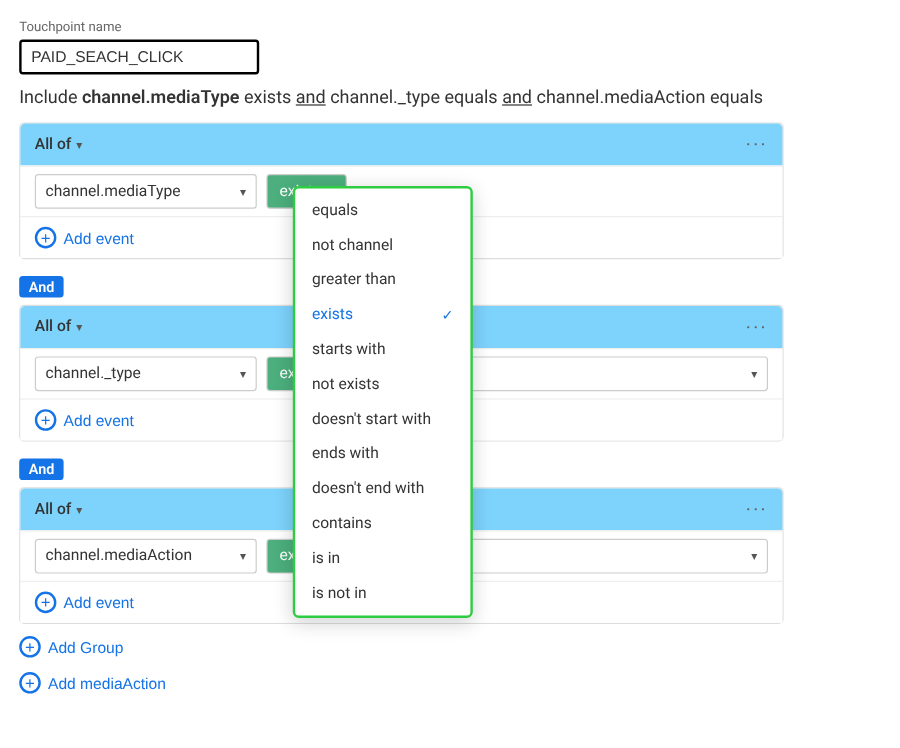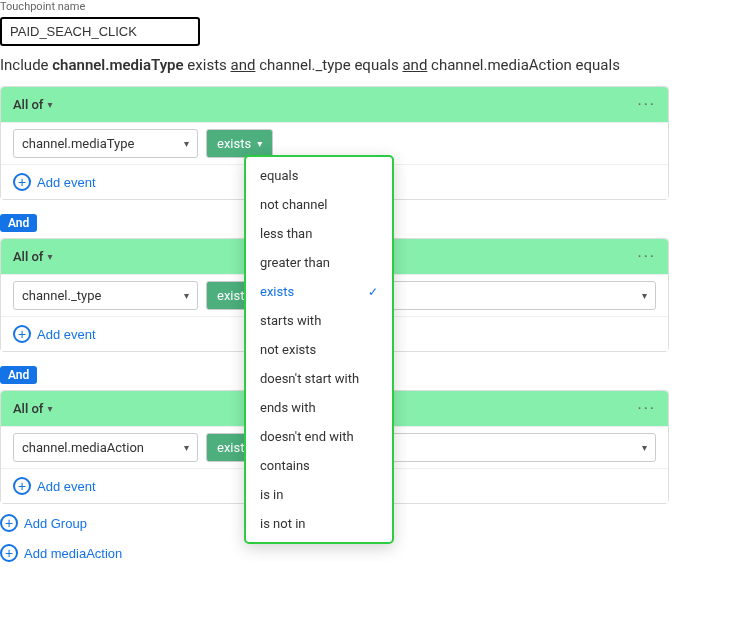--- a/index.html
+++ b/index.html
@@ -7,20 +7,21 @@
       font-family: -apple-system, BlinkMacSystemFont, 'Segoe UI', Roboto, sans-serif;
       font-size: 13px;
       background: #fff;
       color: #333;
       width: 750px;
       min-height: 623px;
       position: relative;
     }
 
     .page-container {
+      padding: 16px;
       width: 669px;
     }
 
     .field-label {
       font-size: 11px;
       color: #666;
       margin-bottom: 4px;
     }
 
     .touchpoint-name-input {
@@ -53,21 +54,21 @@
       background: #f9f9f9;
       margin-bottom: 8px;
       position: relative;
     }
 
     .group-header {
       display: flex;
       align-items: center;
       justify-content: space-between;
       padding: 8px 12px;
-      background: #86efac;
+      background: #7dd3fc;
       border-radius: 4px 4px 0 0;
     }
 
     .all-of-label {
       display: flex;
       align-items: center;
       gap: 4px;
       font-size: 13px;
       font-weight: 500;
       color: #333;
@@ -384,23 +385,20 @@
 
   
   <div class="dropdown-overlay">
     <div class="dropdown-item">
       <span>equals</span>
     </div>
     <div class="dropdown-item">
       <span>not channel</span>
     </div>
     <div class="dropdown-item">
-      <span>less than</span>
-    </div>
-    <div class="dropdown-item">
       <span>greater than</span>
     </div>
     <div class="dropdown-item selected">
       <span>exists</span>
       <span class="tick">✓</span>
     </div>
     <div class="dropdown-item">
       <span>starts with</span>
     </div>
     <div class="dropdown-item">

